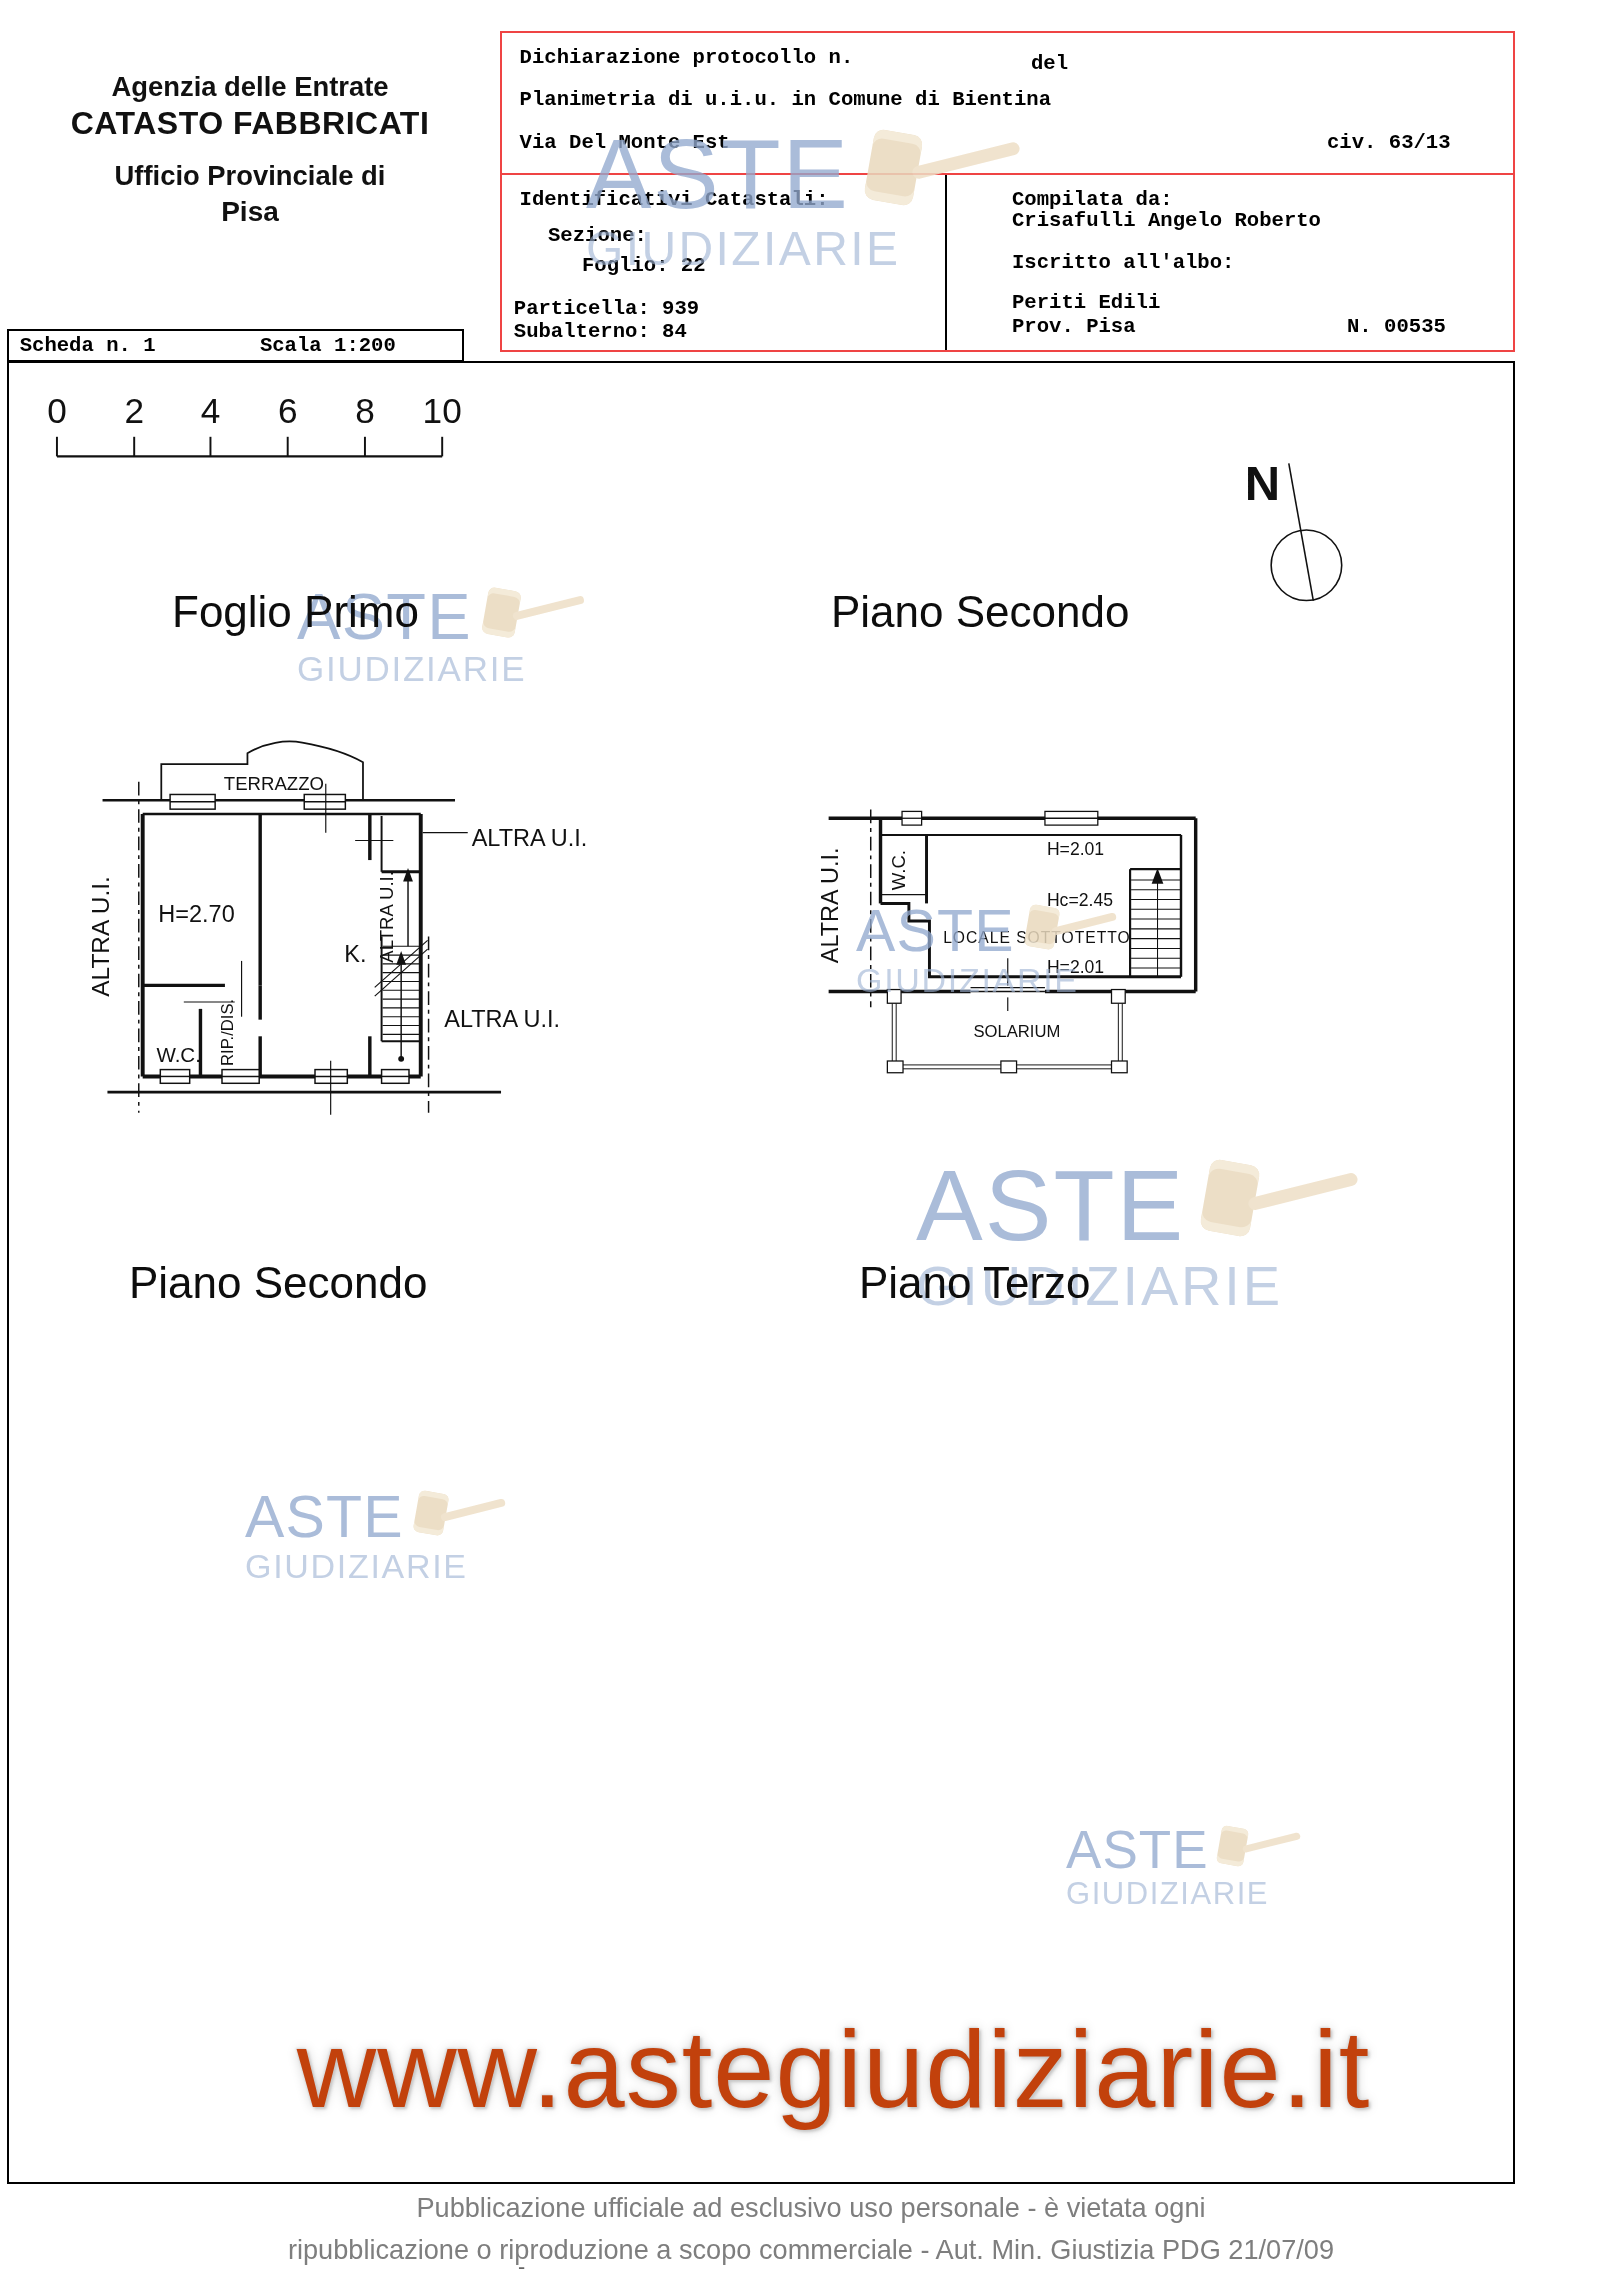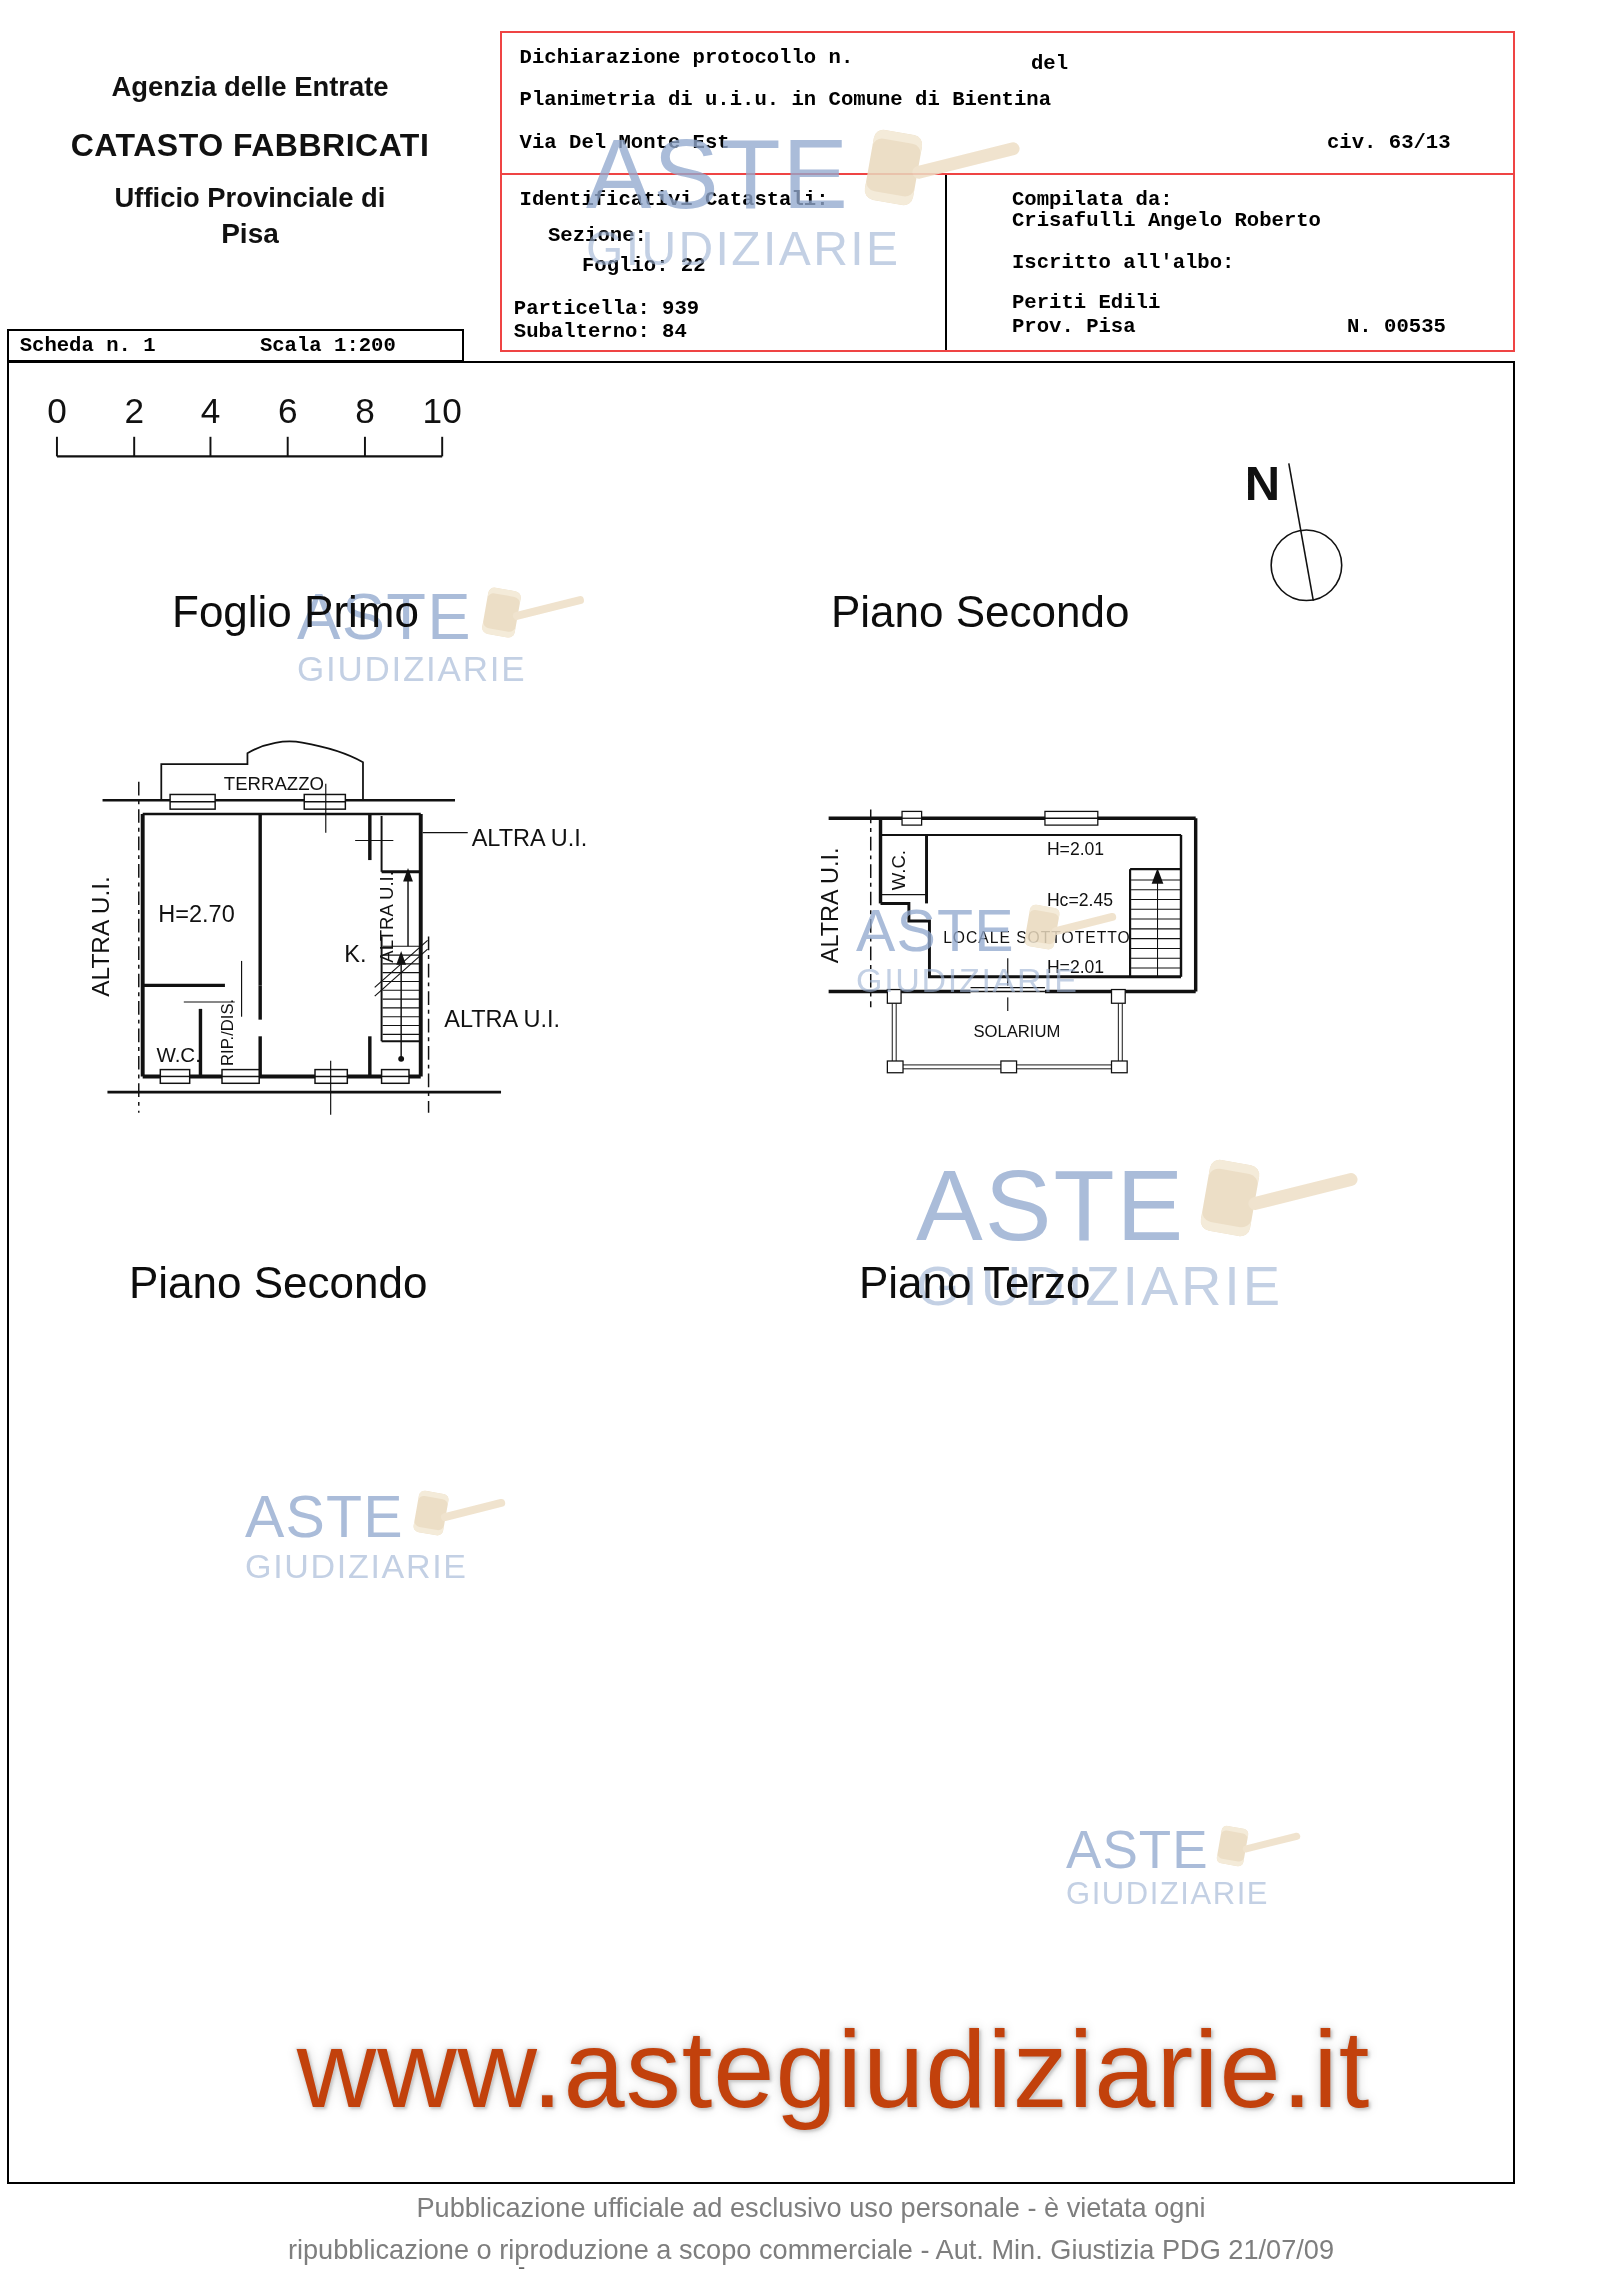--- a/index.html
+++ b/index.html
@@ -2,21 +2,21 @@
 <html><head>
 <meta charset="utf-8">
 <style>
   html,body{margin:0;padding:0;background:#ffffff;}
   .page{position:relative;width:1621px;height:2294px;background:#ffffff;overflow:hidden;
         font-family:"Liberation Sans",sans-serif;color:#000;}
   .abs{position:absolute;}
   .m{font-family:"Liberation Mono","DejaVu Sans Mono",monospace;font-weight:700;font-size:20.6px;white-space:nowrap;}
   
   .agency{left:54px;top:71px;width:392px;text-align:center;font-weight:700;color:#111;}
-  .agency .a1{font-size:27.4px;margin-bottom:24px;}
+  .agency .a1{font-size:27.4px;margin-bottom:2px;}
   .agency .a2{font-size:32px;letter-spacing:0.5px;margin-bottom:18px;}
   .agency .a3{font-size:27.4px;margin-bottom:3.9px;}
   .agency .a4{font-size:28px;}
   
   .scheda-box{left:6.9px;top:329px;width:453px;height:29px;border:2.9px solid #000;}
   .scheda-box .m{position:absolute;top:2.9px;}
   
   .hbox{border:2px solid #ef4444;background:transparent;}
   .decl{left:500px;top:31px;width:1011px;height:140px;}
   .cat{left:500px;top:173px;width:1011px;height:175px;}

